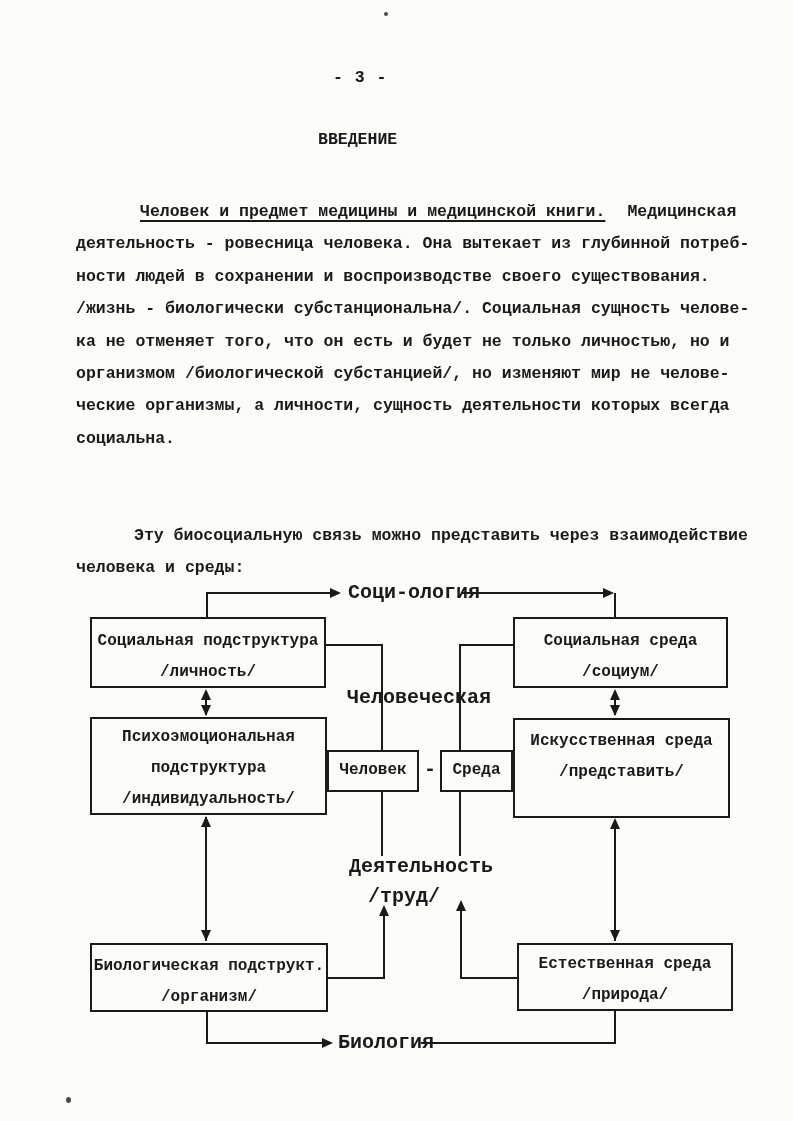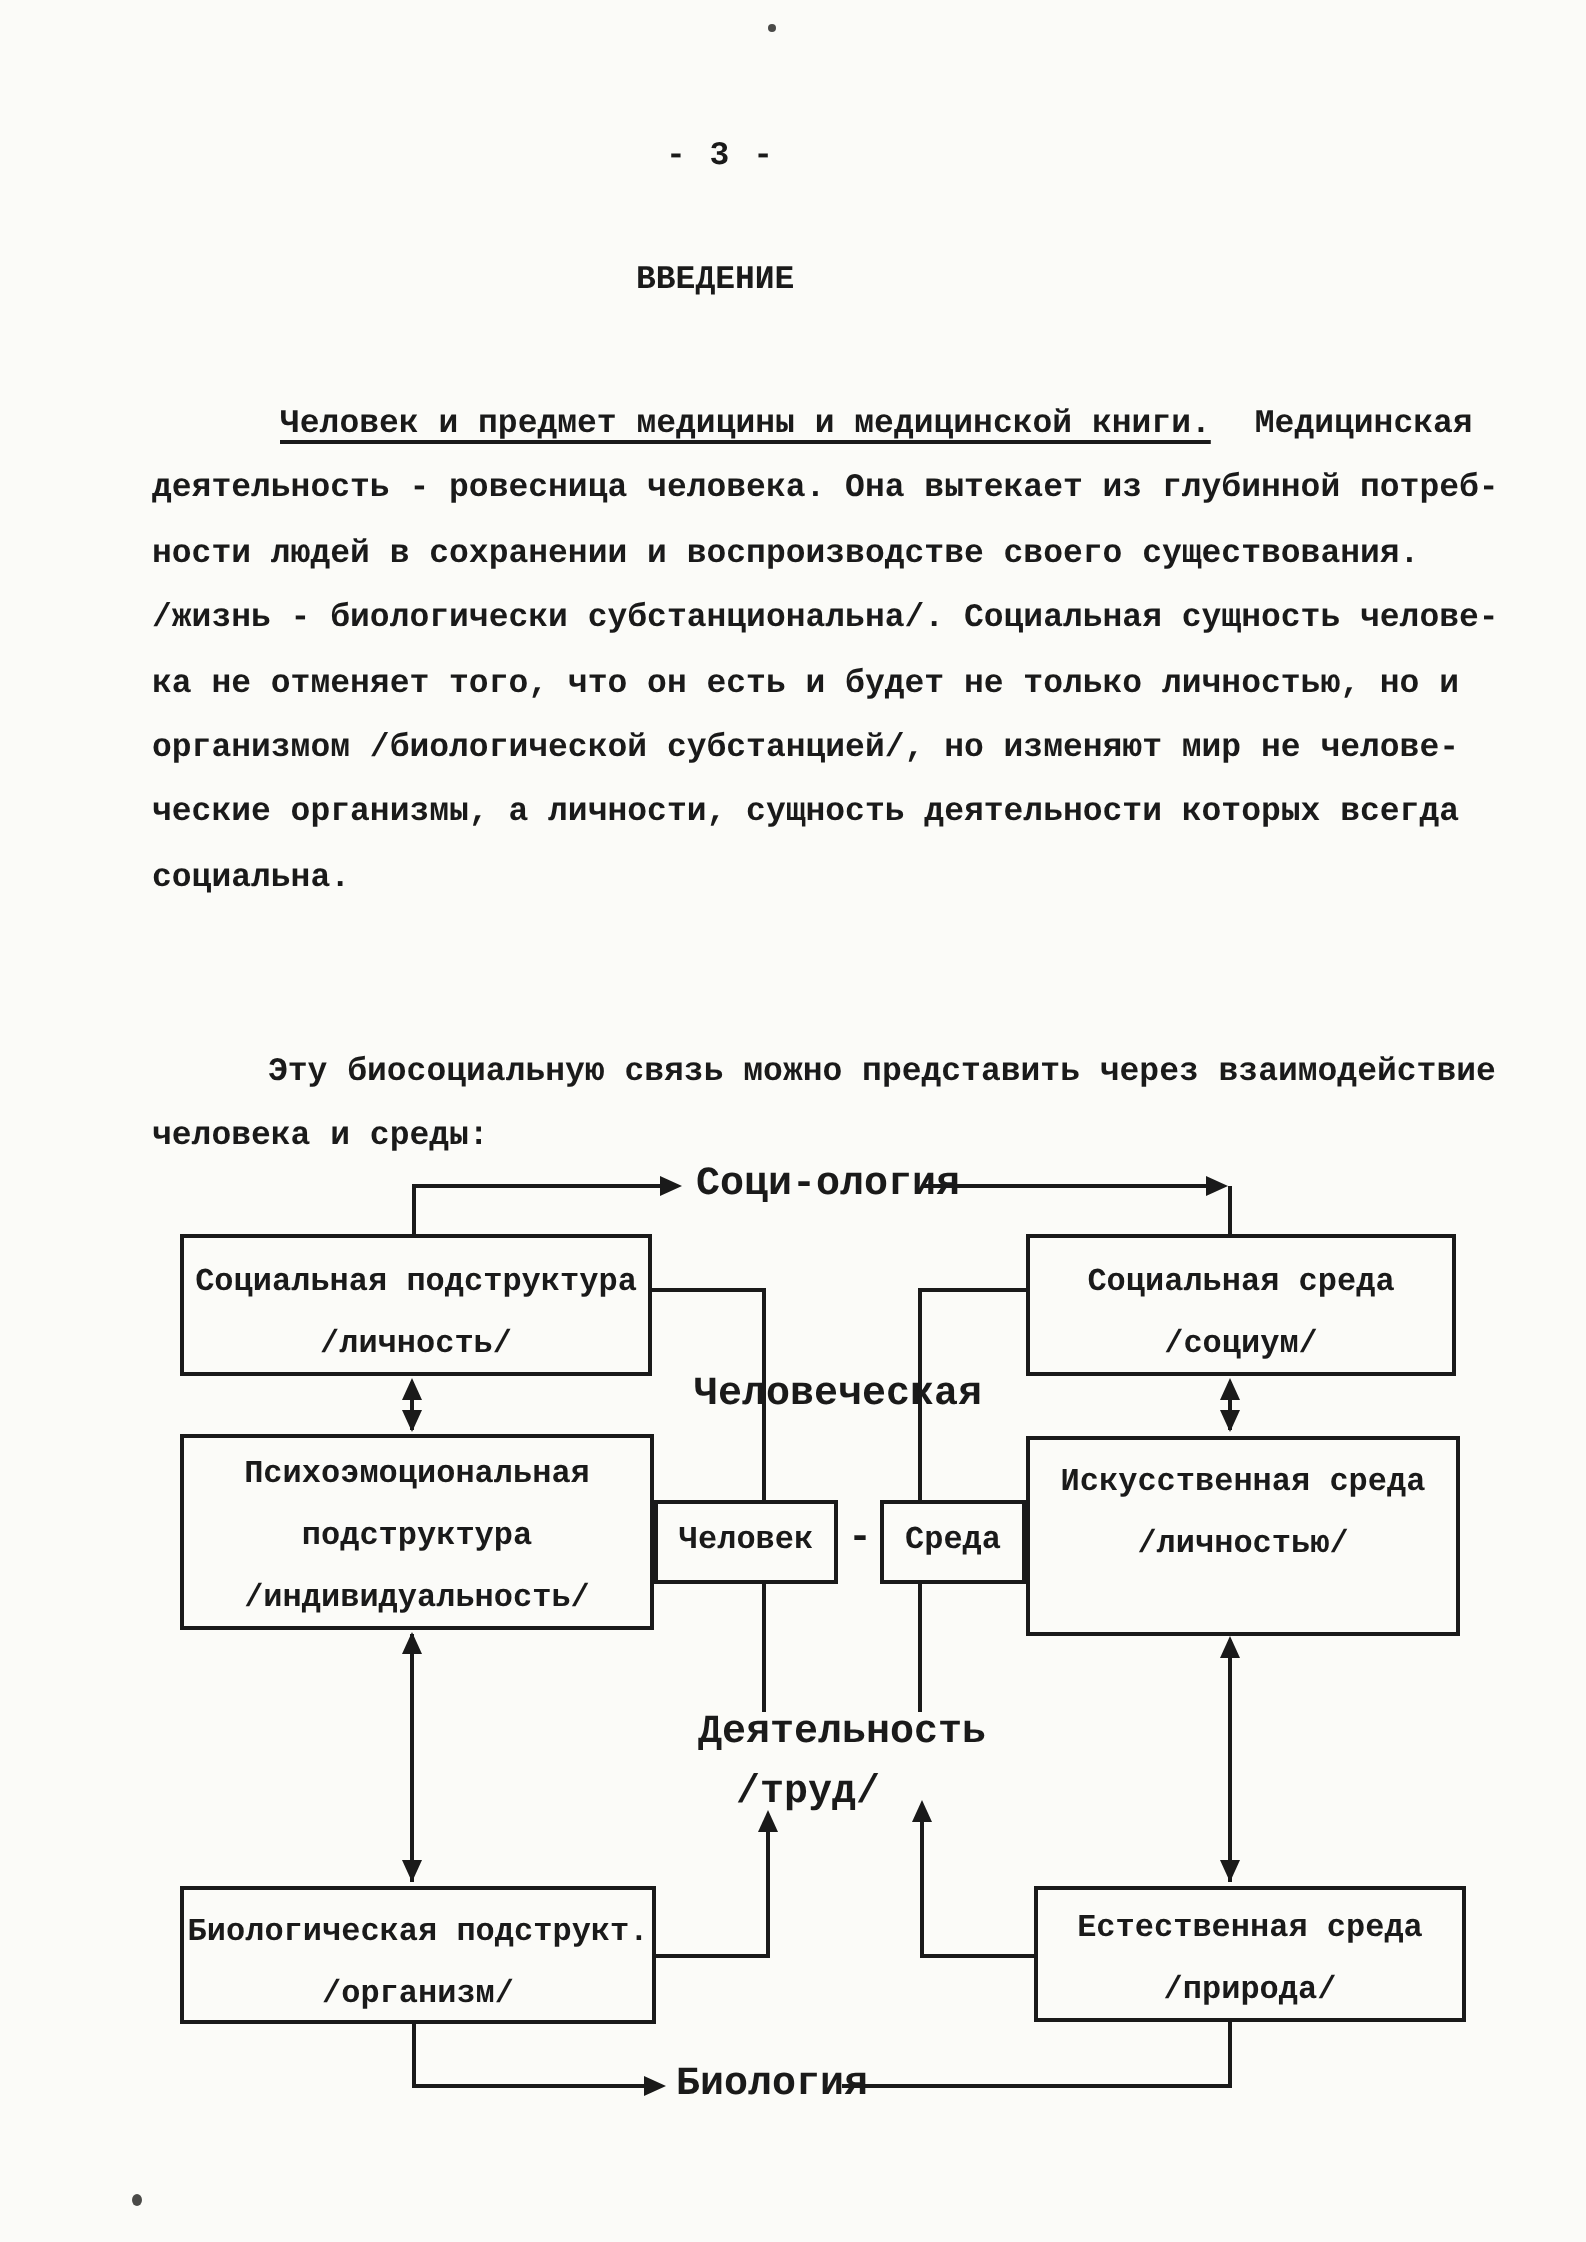--- a/index.html
+++ b/index.html
@@ -82,21 +82,21 @@
       <div class="bl">Биологическая подструкт.</div>
       <div class="bl">/организм/</div>
     </div>
 
     <div class="box" style="left:513px;top:617px;width:215px;height:71px;padding-top:7px;">
       <div class="bl">Социальная среда</div>
       <div class="bl">/социум/</div>
     </div>
     <div class="box" style="left:513px;top:718px;width:217px;height:100px;padding-top:6px;">
       <div class="bl">Искусственная среда</div>
-      <div class="bl">/личностью/</div>
+      <div class="bl">/представить/</div>
     </div>
     <div class="box" style="left:517px;top:943px;width:216px;height:68px;padding-top:4px;">
       <div class="bl">Естественная среда</div>
       <div class="bl">/природа/</div>
     </div>
 
     <div class="vline" style="left:205px;top:691px;height:24px;"></div>
     <div class="ah up" style="left:201px;top:689px;"></div>
     <div class="ah down" style="left:201px;top:705px;"></div>
 

